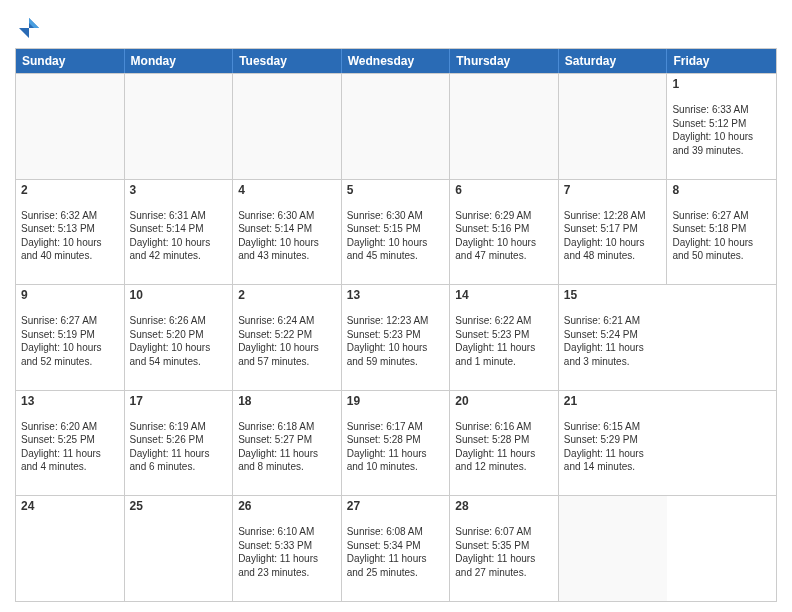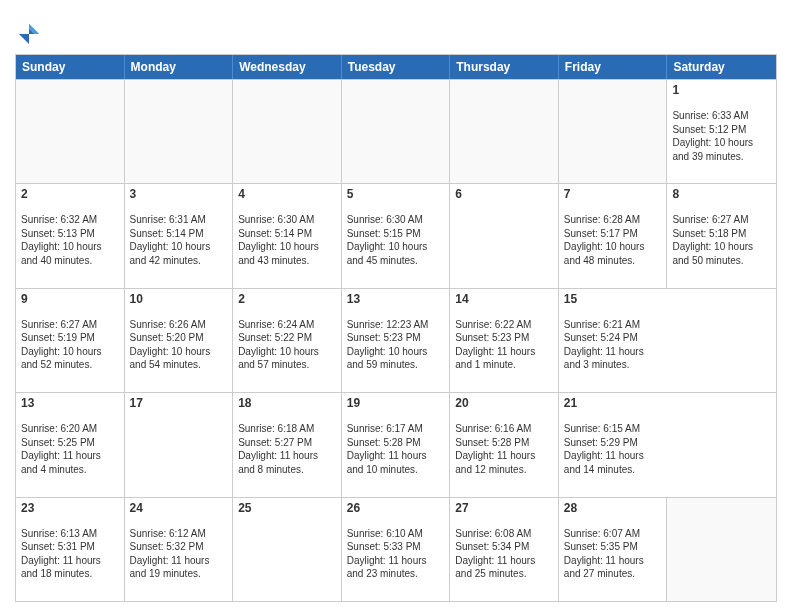--- a/index.html
+++ b/index.html
@@ -6,21 +6,21 @@
     body {
       width: 792px;
       height: 612px;
       font-family: Arial, sans-serif;
       background: #fff;
       overflow: hidden;
     }
     .page {
       width: 792px;
       height: 612px;
-      padding: 16px 15px 10px 15px;
+      padding: 10px 15px 10px 15px;
       display: flex;
       flex-direction: column;
     }
     .header {
       display: flex;
       justify-content: space-between;
       align-items: flex-start;
       margin-bottom: 6px;
     }
     .logo {
@@ -134,25 +134,25 @@
     </div>
     <div class="title-block">
       <div class="cal-title"></div>
       <div class="cal-subtitle"></div>
     </div>
   </div>
   <div class="calendar">
     <div class="cal-header-row">
     <div class="cal-header-cell">Sunday</div>
         <div class="cal-header-cell">Monday</div>
+        <div class="cal-header-cell">Tuesday</div>
         <div class="cal-header-cell">Wednesday</div>
-        <div class="cal-header-cell">Tuesday</div>
         <div class="cal-header-cell">Thursday</div>
+        <div class="cal-header-cell">Saturday</div>
         <div class="cal-header-cell">Friday</div>
-        <div class="cal-header-cell">Saturday</div>
       </div>
     <div class="cal-body">
     <div class="cal-week">
           <div class="cal-cell empty"></div>
           <div class="cal-cell empty"></div>
           <div class="cal-cell empty"></div>
           <div class="cal-cell empty"></div>
           <div class="cal-cell empty"></div>
           <div class="cal-cell empty"></div>
           <div class="cal-cell">
@@ -182,24 +182,27 @@
 Daylight: 10 hours and 43 minutes.</div>
           </div>
           <div class="cal-cell">
             <div class="day-num">5</div>
             <div class="day-info">Sunrise: 6:30 AM
 Sunset: 5:15 PM
 Daylight: 10 hours and 45 minutes.</div>
           </div>
           <div class="cal-cell">
             <div class="day-num">6</div>
+            <div class="day-info">Sunrise: 6:29 AM
+Sunset: 5:16 PM
+Daylight: 10 hours and 47 minutes.</div>
           </div>
           <div class="cal-cell">
             <div class="day-num">7</div>
-            <div class="day-info">Sunrise: 6:28 AM
+            <div class="day-info">Sunrise: 12:28 AM
 Sunset: 5:17 PM
 Daylight: 10 hours and 48 minutes.</div>
           </div>
           <div class="cal-cell">
             <div class="day-num">8</div>
             <div class="day-info">Sunrise: 6:27 AM
 Sunset: 5:18 PM
 Daylight: 10 hours and 50 minutes.</div>
           </div>
         </div>
@@ -243,20 +246,23 @@
         </div>
         <div class="cal-week">
           <div class="cal-cell">
             <div class="day-num">13</div>
             <div class="day-info">Sunrise: 6:20 AM
 Sunset: 5:25 PM
 Daylight: 11 hours and 4 minutes.</div>
           </div>
           <div class="cal-cell">
             <div class="day-num">17</div>
+            <div class="day-info">Sunrise: 6:19 AM
+Sunset: 5:26 PM
+Daylight: 11 hours and 6 minutes.</div>
           </div>
           <div class="cal-cell">
             <div class="day-num">18</div>
             <div class="day-info">Sunrise: 6:18 AM
 Sunset: 5:27 PM
 Daylight: 11 hours and 8 minutes.</div>
           </div>
           <div class="cal-cell">
             <div class="day-num">19</div>
             <div class="day-info">Sunrise: 6:17 AM
@@ -271,30 +277,21 @@
           </div>
           <div class="cal-cell">
             <div class="day-num">21</div>
             <div class="day-info">Sunrise: 6:15 AM
 Sunset: 5:29 PM
 Daylight: 11 hours and 14 minutes.</div>
           </div>
         </div>
         <div class="cal-week">
           <div class="cal-cell">
-            <div class="day-num">23</div>
-            <div class="day-info">Sunrise: 6:13 AM
-Sunset: 5:31 PM
-Daylight: 11 hours and 18 minutes.</div>
-          </div>
-          <div class="cal-cell">
             <div class="day-num">24</div>
-            <div class="day-info">Sunrise: 6:12 AM
-Sunset: 5:32 PM
-Daylight: 11 hours and 19 minutes.</div>
           </div>
           <div class="cal-cell">
             <div class="day-num">25</div>
           </div>
           <div class="cal-cell">
             <div class="day-num">26</div>
             <div class="day-info">Sunrise: 6:10 AM
 Sunset: 5:33 PM
 Daylight: 11 hours and 23 minutes.</div>
           </div>

